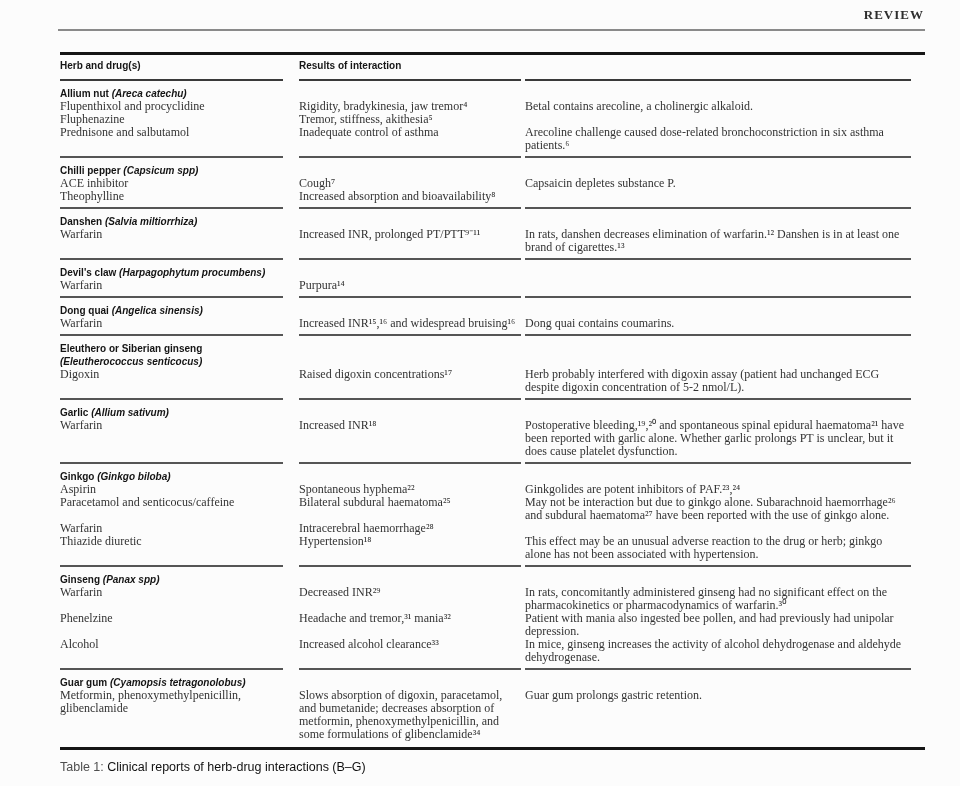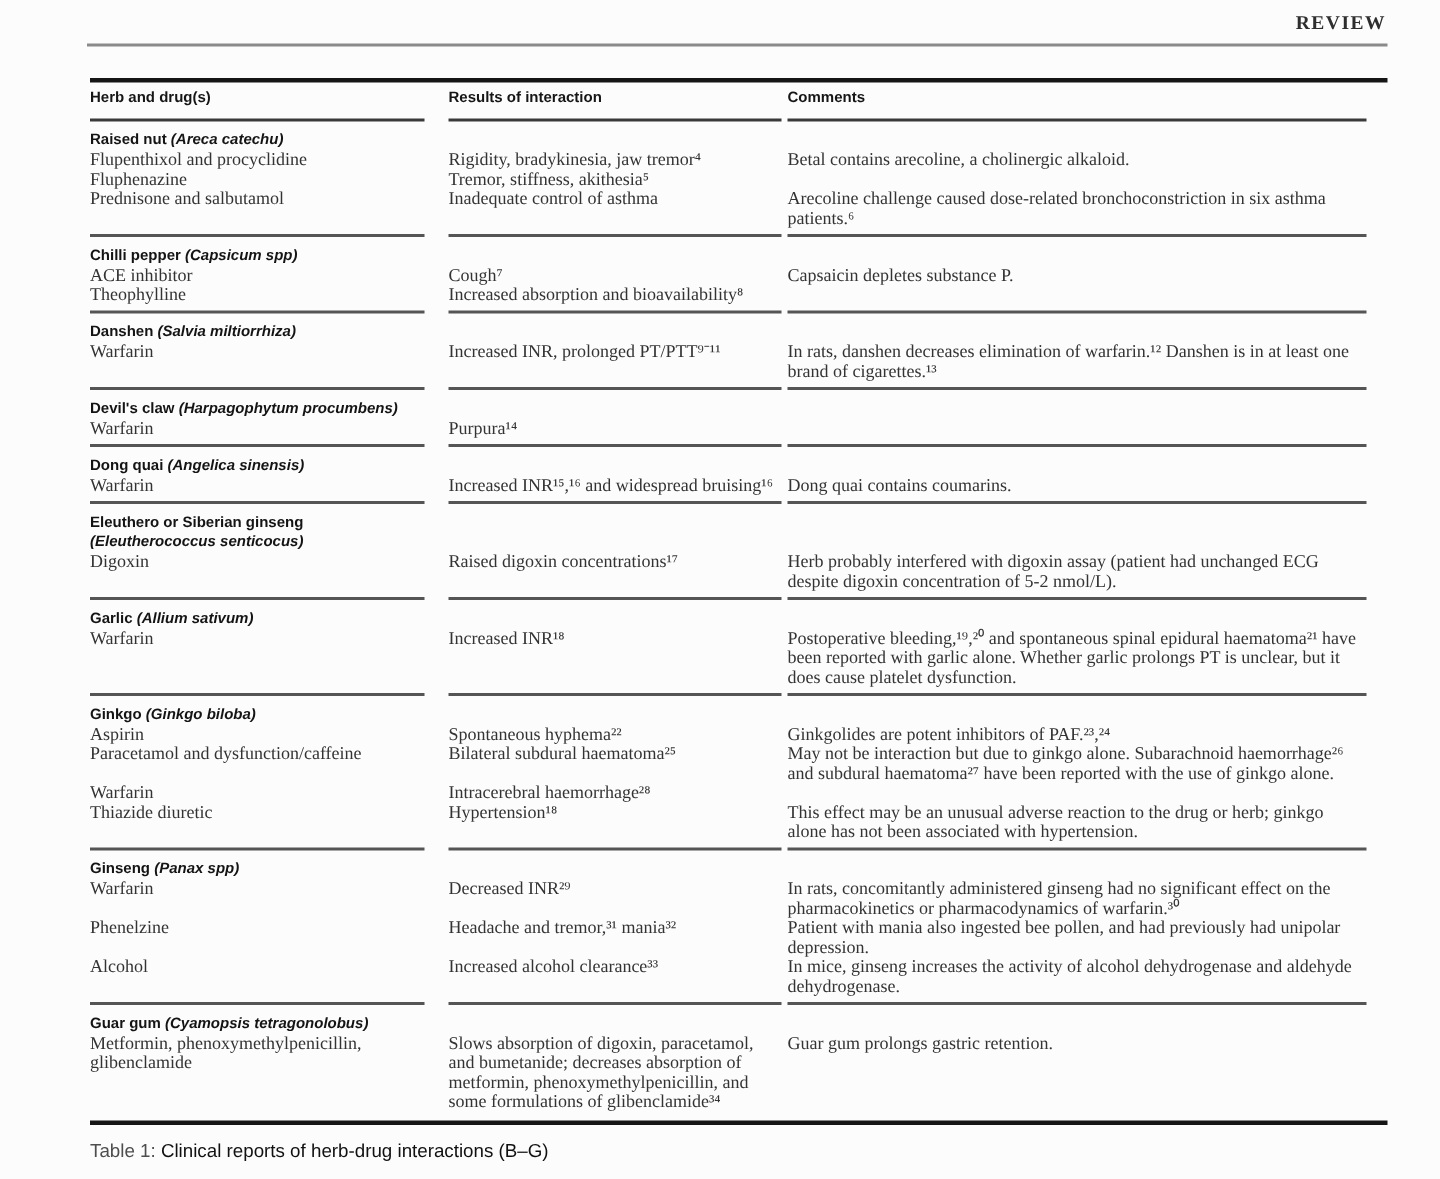--- a/index.html
+++ b/index.html
@@ -43,33 +43,32 @@
 
   <div class="review">REVIEW</div>
   <div class="page-rule"></div>
 
   <div class="herb-table">
     <div class="t-toprule"></div>
 
     <div class="row t-head">
       <div class="c c1 th">Herb and drug(s)</div>
       <div class="c c2 th">Results of interaction</div>
-      <div class="c c3 th">Comments</div>
     </div>
     <div class="row t-headrule">
       <div class="c c1 seg"></div>
       <div class="c c2 seg"></div>
       <div class="c c3 seg"></div>
     </div>
 
     <div id="sections">
   <div class="section">
     <div class="row title-row">
       <div class="c c1">
-        <span class="herb-name">Raised nut</span>
+        <span class="herb-name">Allium nut</span>
         <span class="herb-latin">(Areca catechu)</span>
       </div>
       <div class="c c2"></div>
       <div class="c c3"></div>
     </div>
     <div class="rows">
   <div class="row">
     <div class="c c1 cell">Flupenthixol and procyclidine</div>
     <div class="c c2 cell">Rigidity, bradykinesia, jaw tremor⁴</div>
     <div class="c c3 cell">Betal contains arecoline, a cholinergic alkaloid.</div>
@@ -248,21 +247,21 @@
       <div class="c c3"></div>
     </div>
     <div class="rows">
   <div class="row">
     <div class="c c1 cell">Aspirin</div>
     <div class="c c2 cell">Spontaneous hyphema²²</div>
     <div class="c c3 cell">Ginkgolides are potent inhibitors of PAF.²³,²⁴</div>
   </div>
 
   <div class="row">
-    <div class="c c1 cell">Paracetamol and dysfunction/caffeine</div>
+    <div class="c c1 cell">Paracetamol and senticocus/caffeine</div>
     <div class="c c2 cell">Bilateral subdural haematoma²⁵</div>
     <div class="c c3 cell">May not be interaction but due to ginkgo alone. Subarachnoid haemorrhage²⁶ and subdural haematoma²⁷ have been reported with the use of ginkgo alone.</div>
   </div>
 
   <div class="row">
     <div class="c c1 cell">Warfarin</div>
     <div class="c c2 cell">Intracerebral haemorrhage²⁸</div>
     <div class="c c3 cell"></div>
   </div>
 

